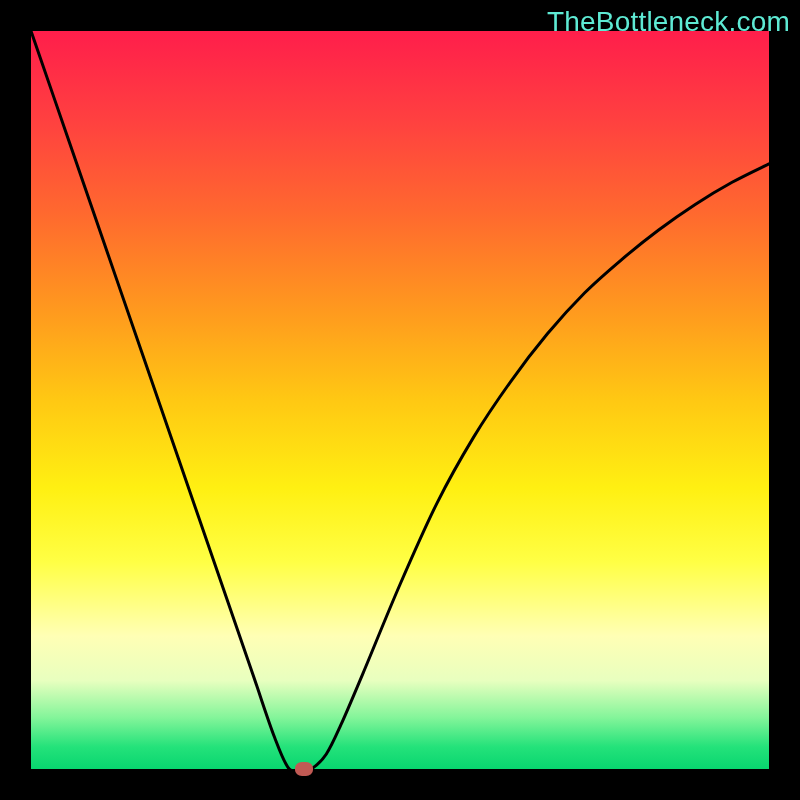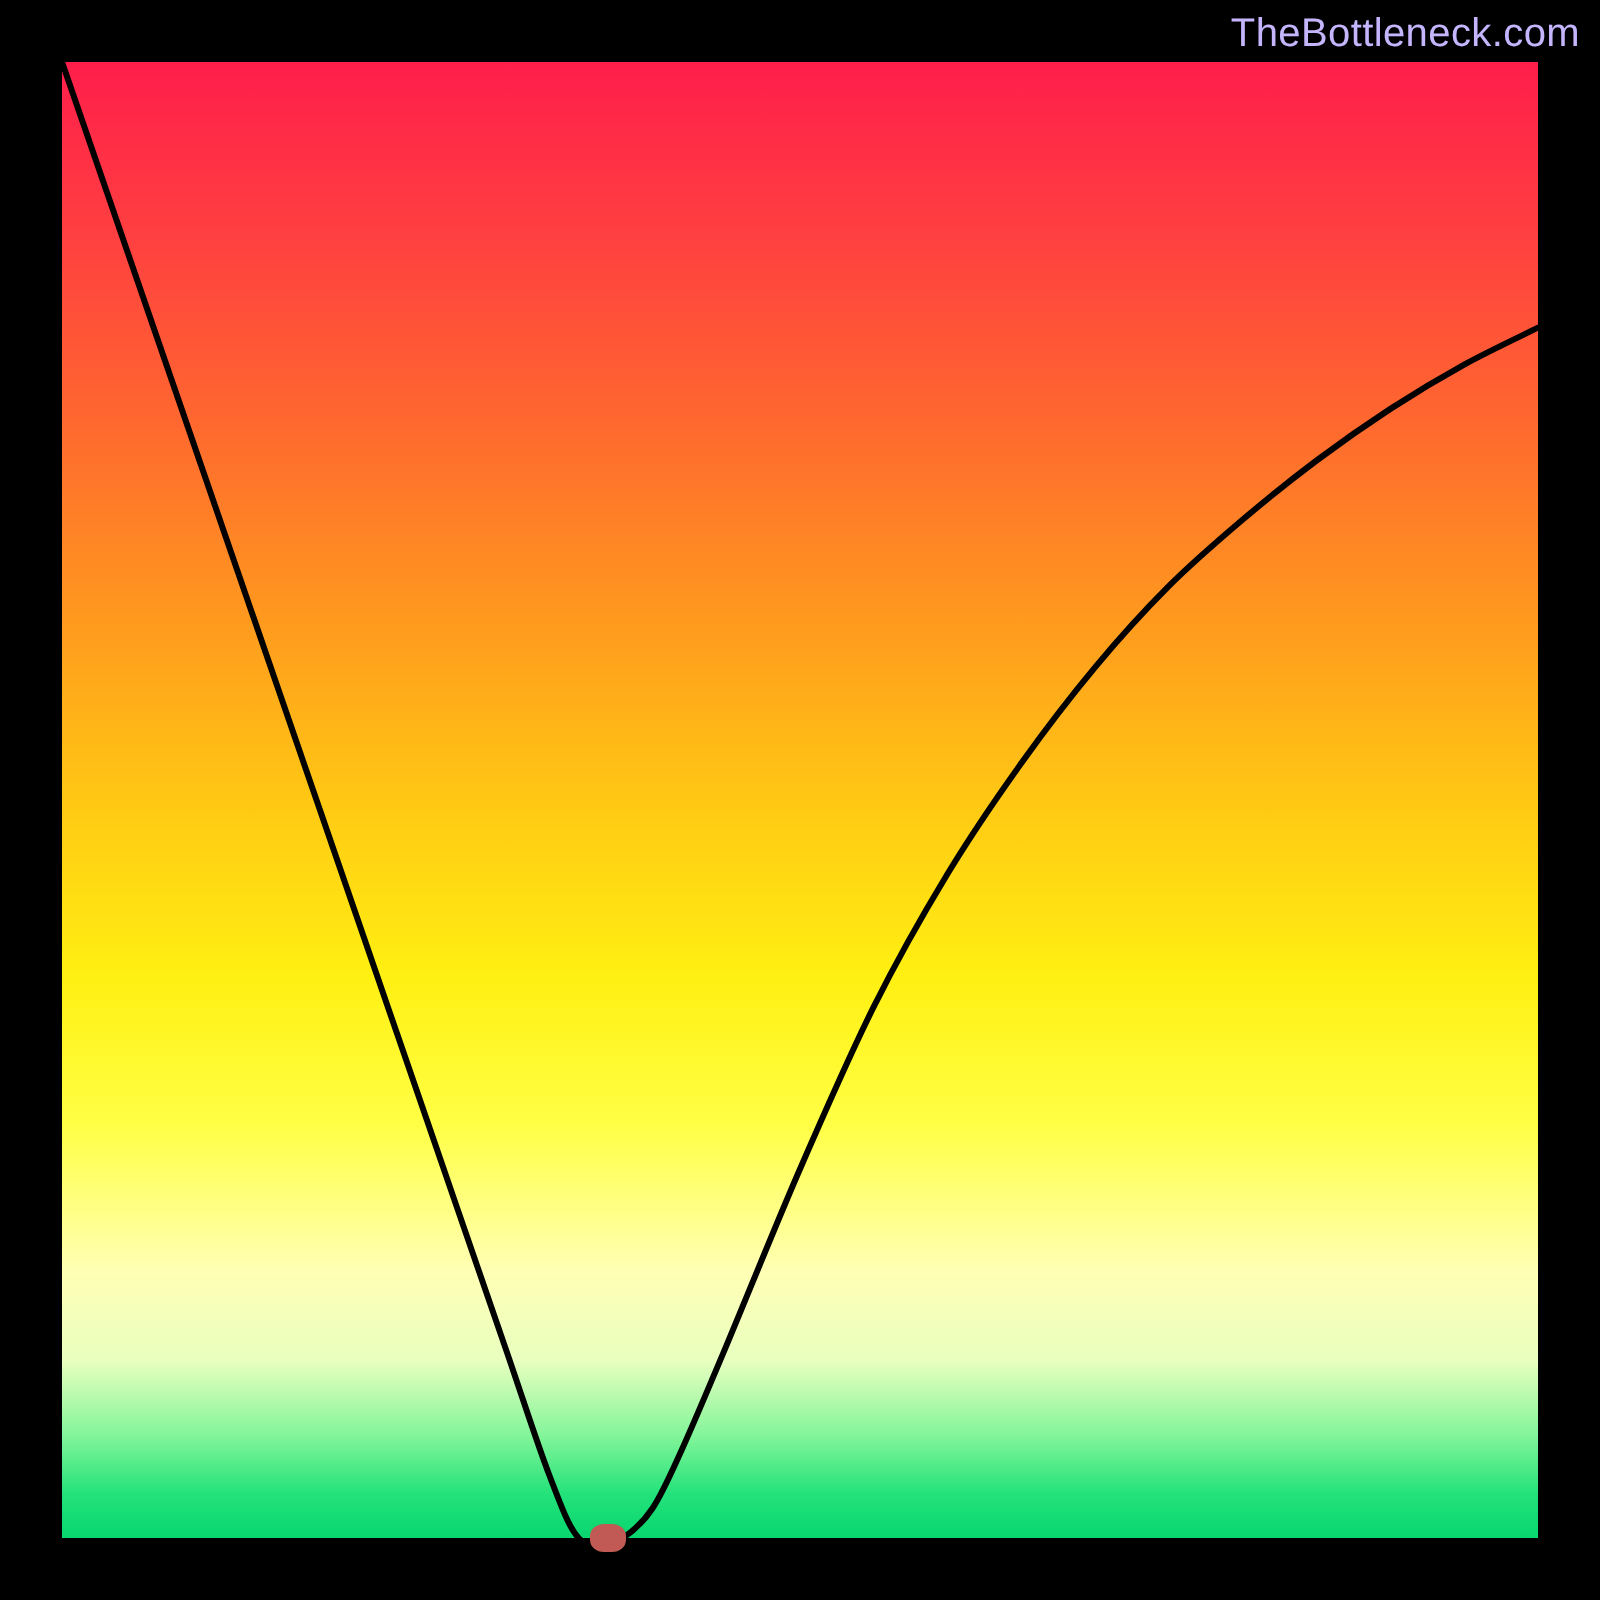--- a/index.html
+++ b/index.html
@@ -35,22 +35,22 @@
       #e8ffbf 88%,
       #84f59a 93%,
       #24e27a 97%,
       #08d66f 100%
     );
   }
   .watermark {
     position: absolute;
     top: 6px;
     right: 10px;
-    color: #c4b5fd;
-    font-size: 20px;
+    color: #5eead4;
+    font-size: 28px;
     font-weight: 500;
     letter-spacing: 0.2px;
     user-select: none;
     margin-left: 43px;
   }
   svg.curve {
     position: absolute;
     left: 0; top: 0;
     width: 738px; height: 738px;
     overflow: visible;

